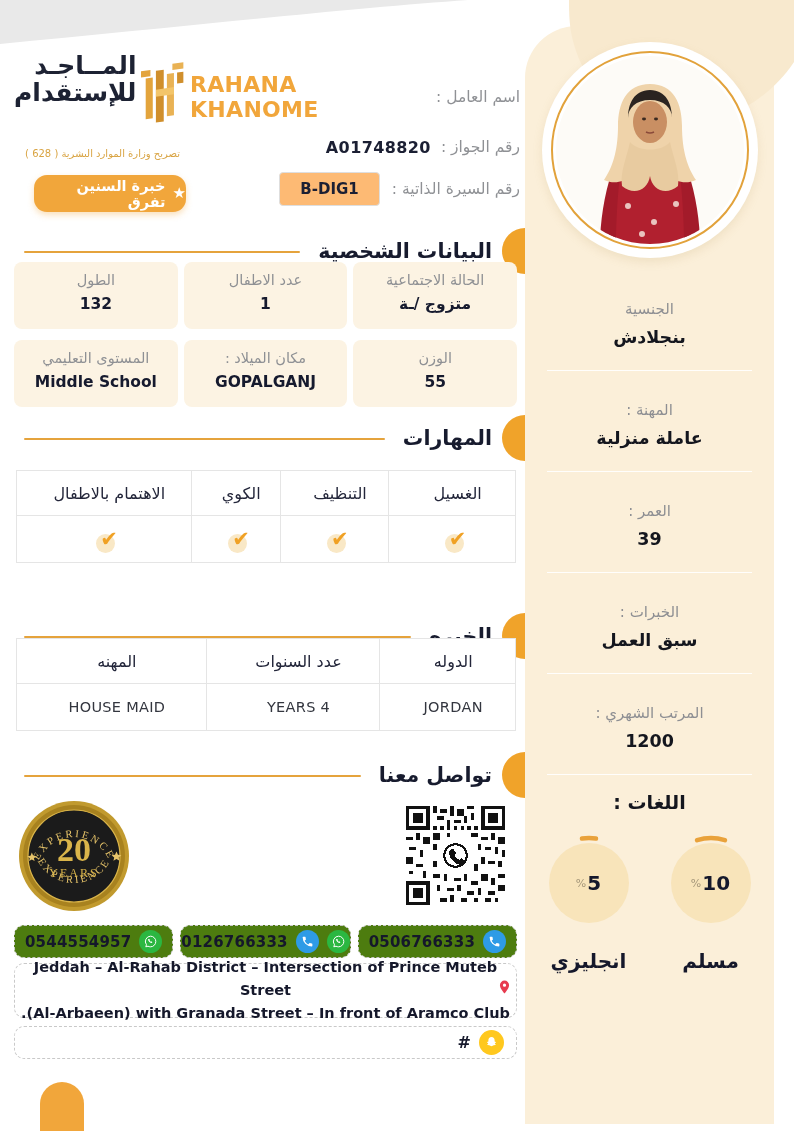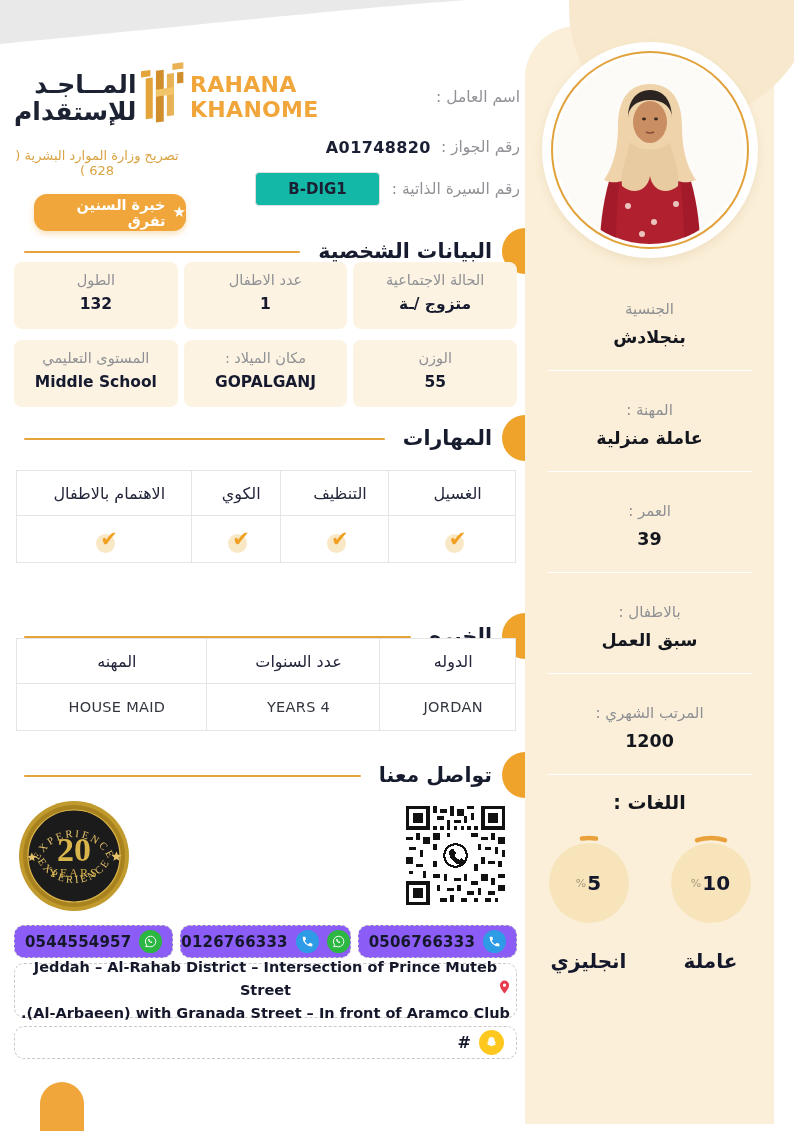--- a/index.html
+++ b/index.html
@@ -26,35 +26,35 @@
   .gauge-col{width:106px;text-align:center;}
   .gauge{position:relative;width:96px;height:96px;margin:0 auto;}
   .gauge-val{position:absolute;inset:0;display:flex;align-items:center;justify-content:center;direction:ltr;}
   .pct-sign{font-size:11px;color:#A5977A;margin-right:1px;}
   .pct-num{font-size:20px;font-weight:700;color:#15182B;}
   .gauge-label{margin-top:18px;font-size:20px;color:#15182B;font-weight:600;}
   
   .content{position:absolute;left:0;top:0;width:525px;height:1131px;}
   
   .logo-block{position:absolute;left:14px;top:52px;width:172px;}
-  .logo-row{display:flex;direction:ltr;align-items:center;justify-content:flex-start;gap:4px;}
+  .logo-row{display:flex;direction:ltr;align-items:flex-start;justify-content:flex-start;gap:4px;}
   .logo-text{text-align:right;color:#1D2233;font-weight:700;line-height:1.08;font-size:25px;flex:1;}
-  .logo-permit{font-size:13px;color:#D9A443;text-align:center;margin:4px 6px 16px 0;letter-spacing:.2px;}
+  .logo-permit{font-size:10px;color:#D9A443;text-align:right;margin:4px 6px 16px 0;letter-spacing:.2px;}
   .tagline-btn{margin-top:10px;width:152px;height:37px;background:#F1A63B;border-radius:13px;
                display:flex;align-items:center;justify-content:center;gap:7px;color:#fff;
                font-weight:700;font-size:14.5px;box-shadow:0 3px 6px rgba(240,166,60,.35);}
   .tagline-star{font-size:15px;line-height:1;}
   
   .fields{position:absolute;left:190px;top:72px;width:330px;}
   .f-row{display:flex;align-items:center;justify-content:flex-start;margin-bottom:12px;min-height:26px;}
   .f-label{font-size:15.5px;color:#8F9195;white-space:nowrap;}
   .f-name{direction:ltr;font-size:22px;font-weight:700;color:#F1A63B;margin-right:10px;letter-spacing:.3px;}
   .f-passport{direction:ltr;font-size:16px;font-weight:700;color:#1B1F33;margin-right:10px;letter-spacing:.4px;}
-  .f-box{direction:ltr;margin-right:12px;border:1.5px solid #DEDEDE;border-radius:4px;background:#14b8a6;
-         padding:7px 32px;font-size:15px;font-weight:700;color:#1B1F33;}
+  .f-box{direction:ltr;margin-right:12px;border:1.5px solid #DEDEDE;border-radius:4px;background:#fdba74;
+         padding:7px 20px;font-size:15px;font-weight:700;color:#1B1F33;}
   
   .sec{position:absolute;left:14px;right:0;height:46px;display:flex;align-items:center;}
   .sec-marker{position:absolute;right:0;top:0;width:23px;height:46px;background:#F0A32A;
               border-radius:23px 0 0 23px;}
   .sec-title{margin-right:33px;font-size:20.5px;font-weight:700;color:#171B2E;}
   .sec-line{flex:1;height:2.5px;background:#E5A33C;border-radius:2px;margin:2px 18px 0 10px;}
   
   .cards{position:absolute;top:262px;left:14px;width:503px;display:grid;
          grid-template-columns:repeat(3,1fr);column-gap:6px;row-gap:11px;}
   .card{background:#FCF3E3;border-radius:8px;height:58px;text-align:center;padding-top:9px;box-sizing:content-box;}
@@ -71,21 +71,21 @@
   .check{position:relative;display:inline-block;font-size:21px;color:#F0A124;z-index:1;}
   .check::after{content:"";position:absolute;left:-4px;bottom:-2px;width:19px;height:19px;
                 border-radius:50%;background:#F9E8C6;z-index:-1;}
   .ex-tbl{top:638px;}
   .ex-tbl th:nth-child(1){width:131px;} .ex-tbl th:nth-child(2){width:175px;}
   .ex-tbl th:nth-child(3){width:194px;}
   
   .badge20{position:absolute;left:17px;top:799px;}
   .qr{position:absolute;left:406px;top:806px;width:99px;height:99px;}
   .pill-row{position:absolute;top:925px;left:14px;width:503px;display:flex;gap:7px;}
-  .pill{flex:1;height:33px;border:1.6px dashed #C9C9C9;border-radius:10px;background:#8b5cf6;
+  .pill{flex:1;height:33px;border:1.6px dashed #C9C9C9;border-radius:10px;background:#4d7c0f;
         display:flex;direction:ltr;align-items:center;justify-content:center;gap:8px;box-sizing:border-box;}
   .pill-num{font-size:15px;font-weight:700;color:#15182B;letter-spacing:.2px;}
   .cicon{width:23px;height:23px;border-radius:50%;display:flex;align-items:center;justify-content:center;flex:none;}
   .addr-pill{position:absolute;top:963px;left:14px;width:503px;height:55px;border:1.6px dashed #C9C9C9;
              border-radius:10px;background:#fff;display:flex;flex-direction:column;justify-content:center;
              box-sizing:border-box;position:absolute;}
   .addr-line{direction:ltr;text-align:center;font-size:14.5px;font-weight:700;color:#15182B;line-height:23px;}
   .addr-pin{position:absolute;right:6px;top:16px;}
   .snap-pill{position:absolute;top:1026px;left:14px;width:503px;height:33px;border:1.6px dashed #C9C9C9;
              border-radius:10px;background:#fff;display:flex;direction:ltr;align-items:center;
@@ -113,42 +113,42 @@
       </div>
       <div class="info-item">
         <div class="info-label">المهنة :</div>
         <div class="info-value">عاملة منزلية</div>
       </div>
       <div class="info-item">
         <div class="info-label">العمر :</div>
         <div class="info-value">39</div>
       </div>
       <div class="info-item">
-        <div class="info-label">بالاطفال :</div>
+        <div class="info-label">الخبرات :</div>
         <div class="info-value">سبق العمل</div>
       </div>
       <div class="info-item">
         <div class="info-label">المرتب الشهري :</div>
         <div class="info-value">1200</div>
       </div>
       <div class="lang-title">اللغات :</div>
       <div class="gauges">
 
         <div class="gauge-col">
           <div class="gauge">
             <svg width="96" height="96" viewBox="0 0 96 96">
               <circle cx="48" cy="48" r="40" fill="#F8E4BA"></circle>
               <circle cx="48" cy="48" r="45" fill="none" stroke="#E9A23B" stroke-width="4.5" stroke-linecap="round" pathLength="100" stroke-dasharray="10 90" transform="rotate(-108 48 48)"></circle>
             </svg>
             <div class="gauge-val">
               <span class="pct-sign">%</span>
                 <span class="pct-num">10</span>
             </div>
           </div>
-          <div class="gauge-label">عاملة</div>
+          <div class="gauge-label">مسلم</div>
         </div>
 
         <div class="gauge-col">
           <div class="gauge">
             <svg width="96" height="96" viewBox="0 0 96 96">
               <circle cx="48" cy="48" r="40" fill="#F8E4BA"></circle>
               <circle cx="48" cy="48" r="45" fill="none" stroke="#E9A23B" stroke-width="4.5" stroke-linecap="round" pathLength="100" stroke-dasharray="5 95" transform="rotate(-99 48 48)"></circle>
             </svg>
             <div class="gauge-val">
               <span class="pct-sign">%</span>

